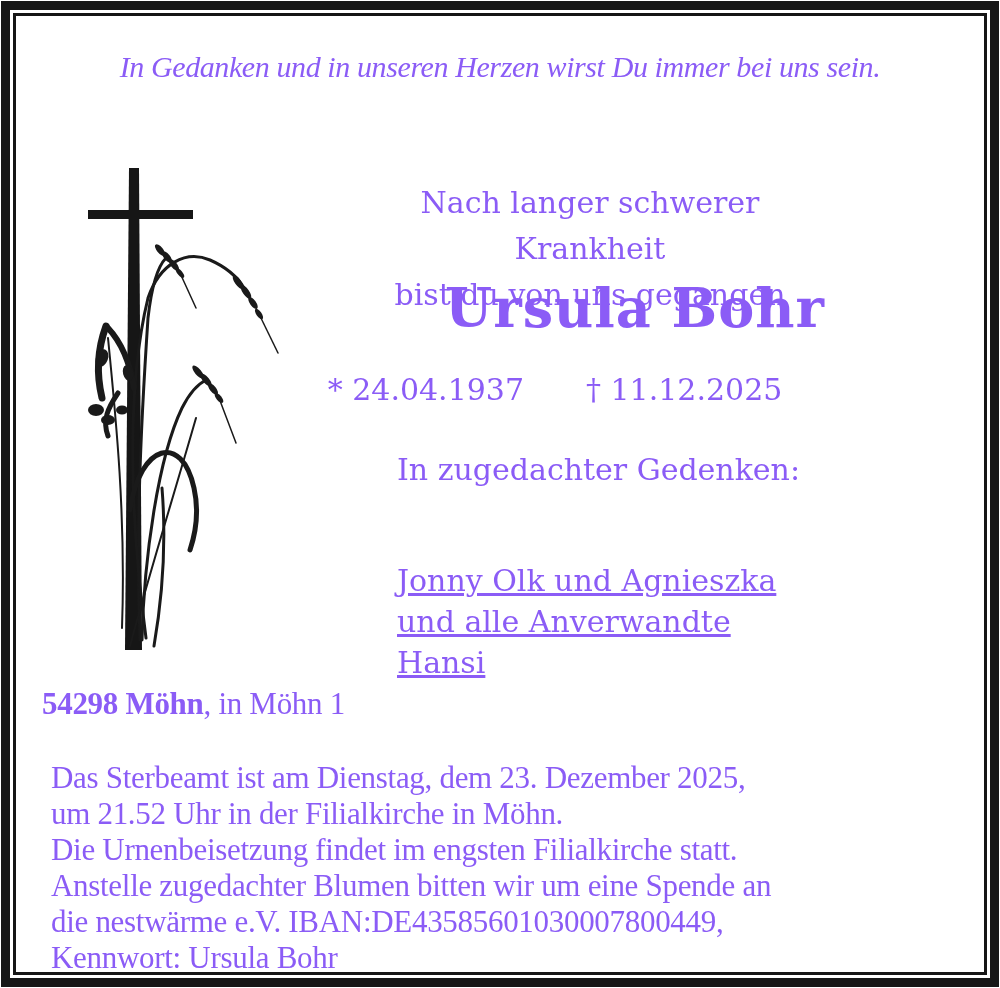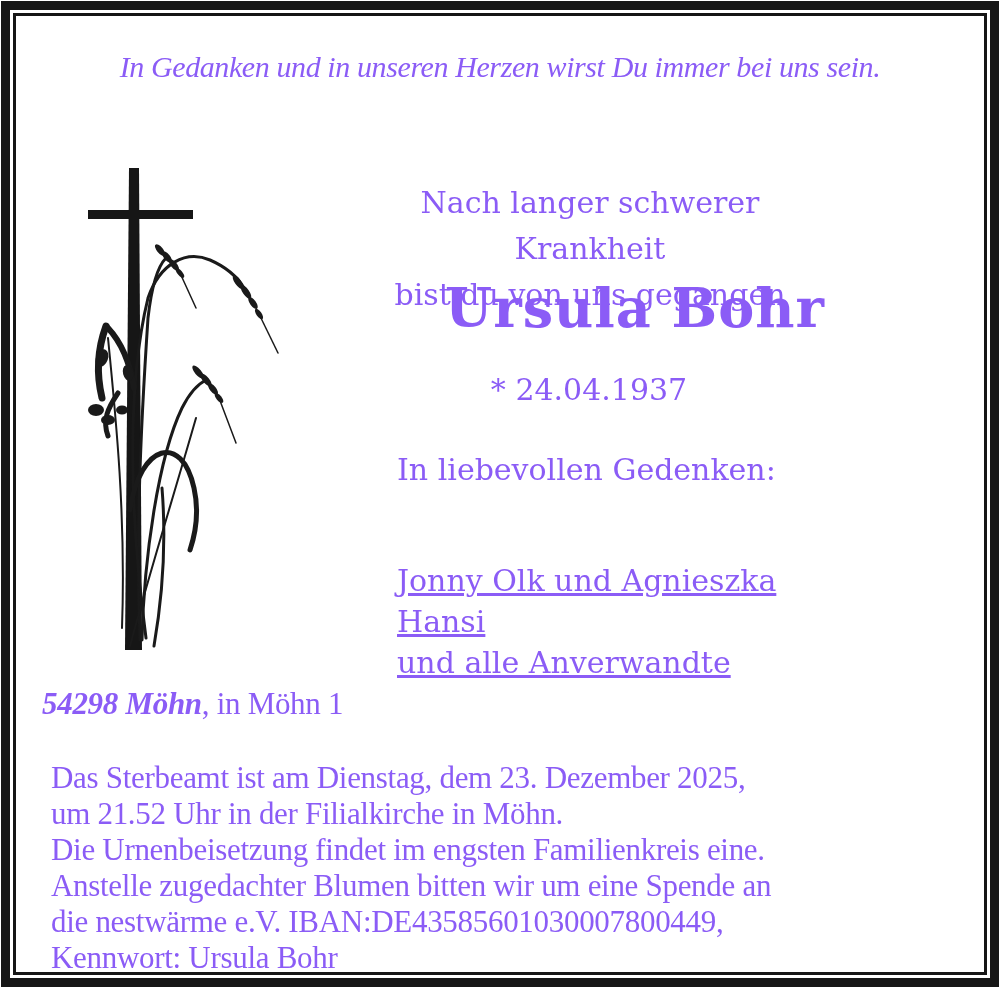--- a/index.html
+++ b/index.html
@@ -61,21 +61,20 @@
     white-space: nowrap;
   }
   .dates {
     position: absolute;
     left: -35px; top: 372px; width: 470px;
     display: flex;
     justify-content: center;
     gap: 62px;
     font-size: 30px;
     white-space: nowrap;
-    margin-left: 34px;
   }
   .memorial {
     position: absolute;
     left: 42px; top: 452px;
     font-size: 30px;
     white-space: nowrap;
   }
   .mourners {
     position: absolute;
     left: 42px; top: 560px;
@@ -85,21 +84,21 @@
     text-decoration: underline;
   }
   .address {
     position: absolute;
     left: 42px; top: 686px;
     font-family: "Liberation Serif", serif;
     font-size: 31px;
     letter-spacing: -0.3px;
     white-space: nowrap;
   }
-  .address .bold { font-weight: bold; font-style: italic; }
+  .address .bold { font-weight: bold; }
   .details {
     position: absolute;
     left: 51px; top: 760px; right: 40px;
     font-family: "Liberation Serif", serif;
     font-size: 31px;
     letter-spacing: -0.3px;
     line-height: 36px;
     white-space: nowrap;
   }
 </style>
@@ -163,36 +162,37 @@
   <div class="right-col">
     <div class="intro">
       <div>Nach langer schwerer Krankheit</div>
       <div>bist du von uns gegangen</div>
     </div>
 
     <h1 class="deceased-name">Ursula Bohr</h1>
 
     <div class="dates">
       <span>* 24.04.1937</span>
+      <span>† 11.12.2025</span>
     </div>
 
-    <div class="memorial">In liebevollen Gedenken:</div>
+    <div class="memorial">In zugedachter Gedenken:</div>
 
     <div class="mourners">
         <div>Jonny Olk und Agnieszka</div>
+        <div>und alle Anverwandte</div>
         <div>Hansi</div>
-        <div>und alle Anverwandte</div>
       </div>
   </div>
 
   <div class="address">
     <span class="bold">54298 Möhn</span><span>, in Möhn 1</span>
   </div>
 
   <div class="details">
       <div>Das Sterbeamt ist am Dienstag, dem 23. Dezember 2025,</div>
       <div>um 21.52 Uhr in der Filialkirche in Möhn.</div>
-      <div>Die Urnenbeisetzung findet im engsten Familienkreis eine.</div>
+      <div>Die Urnenbeisetzung findet im engsten Filialkirche statt.</div>
       <div>Anstelle zugedachter Blumen bitten wir um eine Spende an</div>
       <div>die nestwärme e.V. IBAN:DE43585601030007800449,</div>
       <div>Kennwort: Ursula Bohr</div>
     </div>
 </div>
 
 </body></html>

